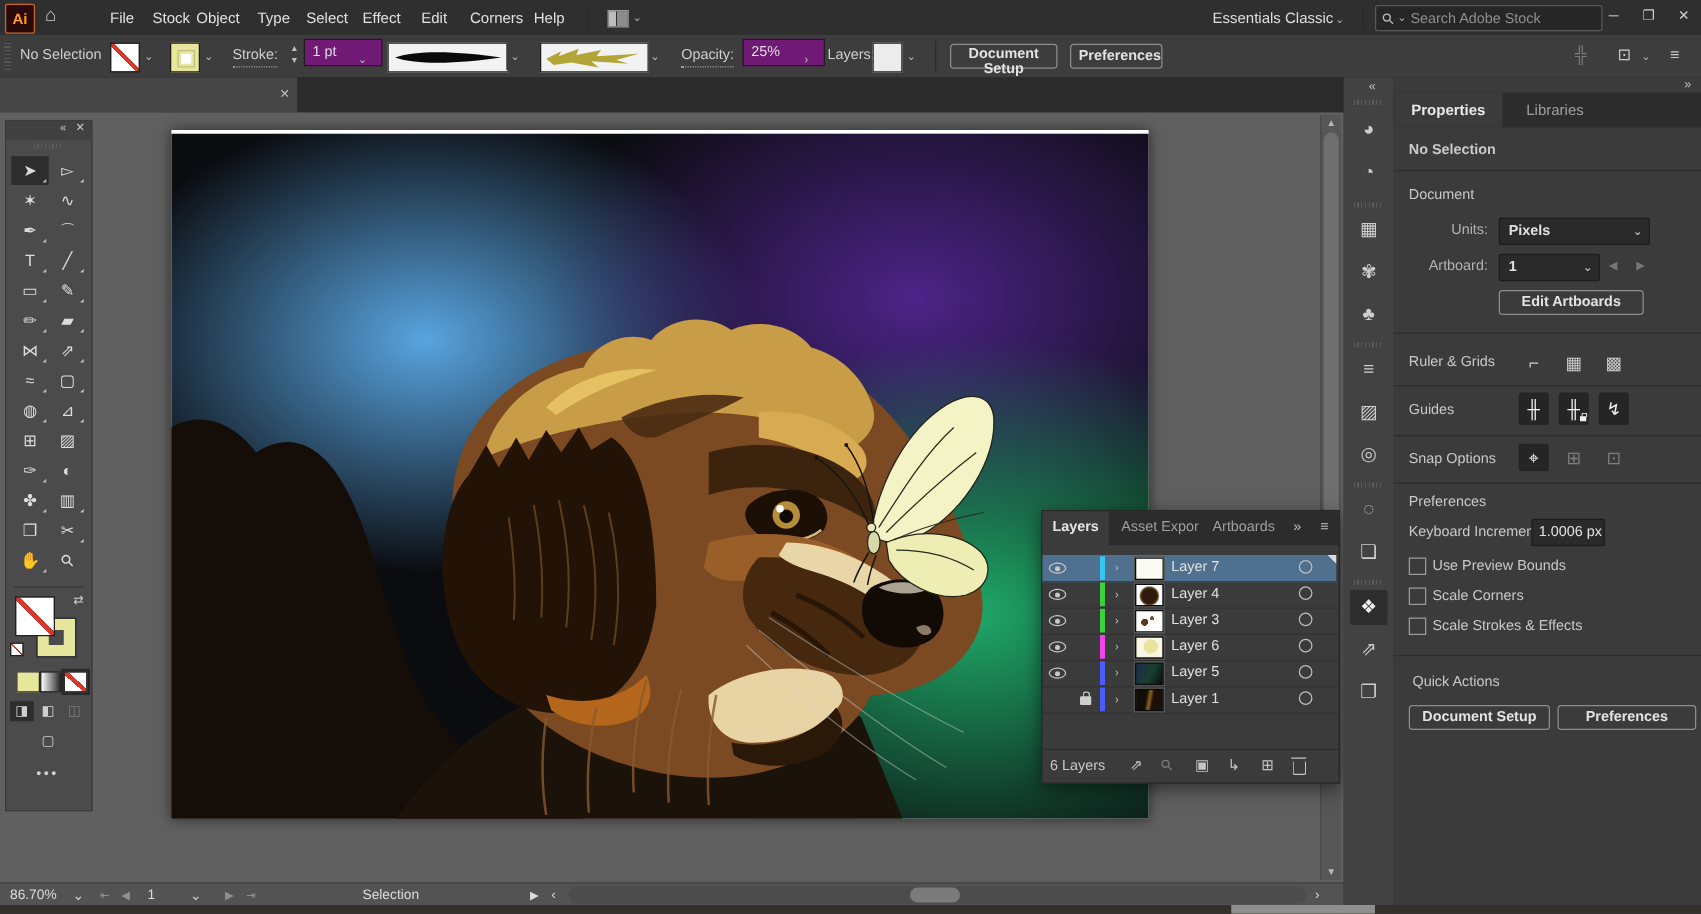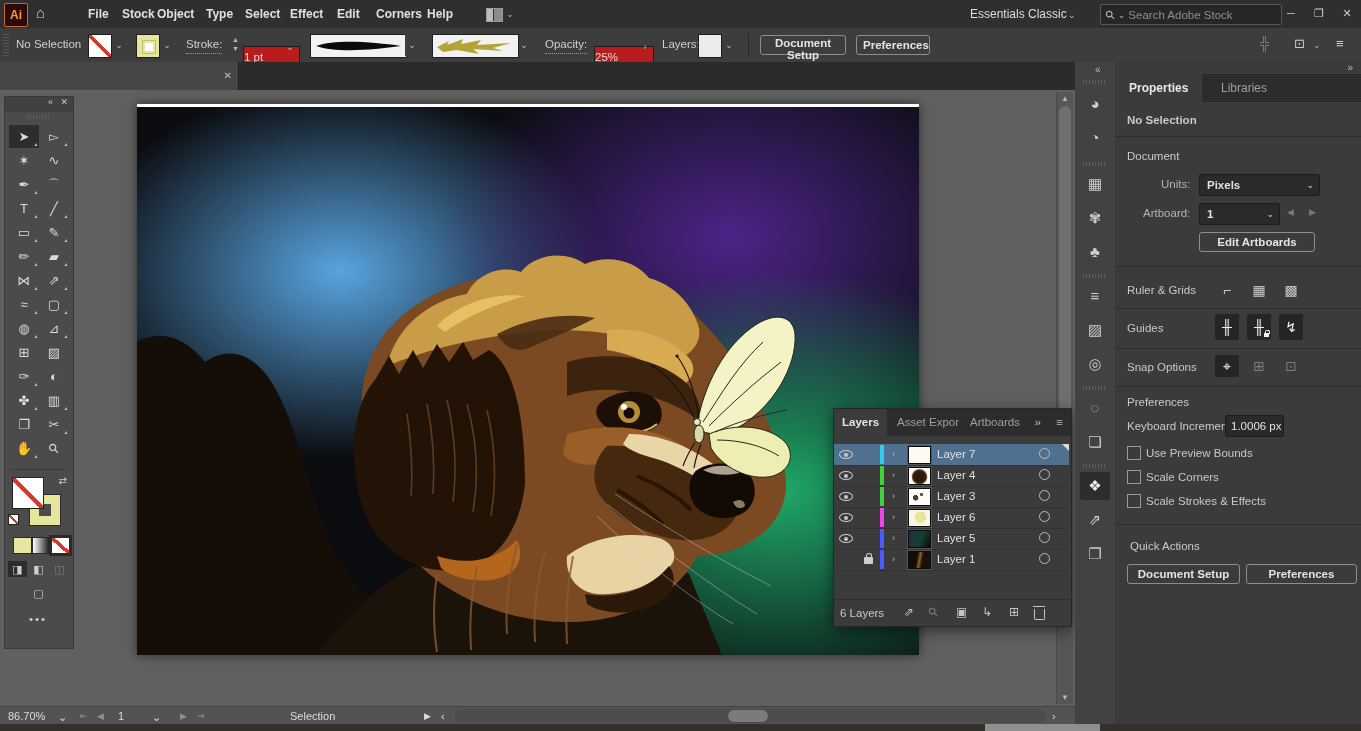--- a/index.html
+++ b/index.html
@@ -5,38 +5,38 @@
   html,body{margin:0;padding:0;width:1361px;height:731px;overflow:hidden;background:#3a3a3a;
     font-family:"Liberation Sans","DejaVu Sans",sans-serif;font-size:11.5px;color:#d6d6d6;
     -webkit-font-smoothing:antialiased;}
   .abs{position:absolute;}
   .app{position:relative;width:1361px;height:731px;background:#3a3a3a;}
   
   .menubar{left:0;top:0;width:1361px;height:28px;background:#2f2f2f;border-bottom:1px solid #242424;}
   .ai-logo{left:4px;top:3px;width:22px;height:22px;background:#2a0a0a;border:1px solid #c86a2a;border-radius:2px;
     color:#ff9a2e;font-weight:bold;font-size:12px;text-align:center;line-height:22px;}
   .home{left:36px;top:4px;font-size:15px;color:#cfcfcf;}
-  .menu-item{top:0;height:24px;line-height:28px;color:#e0e0e0;font-size:12px;font-weight:bold;}
+  .menu-item{top:0;height:24px;line-height:28px;color:#e0e0e0;font-size:12px;}
   .ws-icon{left:486px;top:8px;width:15px;height:12px;background:linear-gradient(90deg,#bdbdbd 0 6px,#2f2f2f 6px 7px,#8c8c8c 7px);border:1px solid #9a9a9a;}
   .chev{color:#b8b8b8;font-size:9px;}
   .ws-label{color:#dedede;font-size:12px;}
   .searchbox{left:1100px;top:4px;width:170px;height:19px;background:#262626;border:1px solid #585858;border-radius:2px;display:flex;align-items:center;padding:0 5px;gap:3px;}
   .searchbox .ph{color:#8f8f8f;font-size:11.5px;}
   .winctl{top:0;height:26px;line-height:26px;width:28px;text-align:center;color:#cfcfcf;font-size:11px;}
   
   .controlbar{left:0;top:28px;width:1361px;height:34px;background:#3d3d3d;border-bottom:1px solid #262626;}
   .grip{background:repeating-linear-gradient(0deg,#565656 0 1px,transparent 1px 3px);}
   .cb-label{top:0;height:33px;line-height:33px;color:#cfcfcf;}
   .dotted{border-bottom:1px dotted #9a9a9a;line-height:15px;height:16px;top:9px;}
   .swatch{top:6px;width:22px;height:22px;border:1px solid #1f1f1f;background:#fff;}
   .fill-none{background:linear-gradient(to top right,#fff 44%,#d23a2e 44% 56%,#fff 56%);}
   .stroke-sw{background:#e6e69c;position:relative;}
   .stroke-sw::after{content:"";position:absolute;left:6px;top:6px;width:8px;height:8px;background:#fff;border:2px solid #e6e69c;outline:1px solid #bdbd7d;}
   .ddchev{top:6px;width:14px;height:22px;text-align:center;line-height:22px;color:#c2c2c2;font-size:9px;}
-  .field{top:18px;height:20px;background:#b91c1c;border:1px solid #1c1c1c;color:#dedede;line-height:20px;}
+  .field{top:3px;height:20px;background:#701a75;border:1px solid #1c1c1c;color:#dedede;line-height:20px;padding-left:6px;}
   .stepper{top:7px;width:11px;height:20px;color:#bdbdbd;font-size:7px;line-height:9px;text-align:center;}
   .well{top:6px;height:22px;background:#f2f2f2;border:1px solid #1f1f1f;}
   .btn{background:transparent;border:1px solid #8d8d8d;border-radius:3px;color:#e3e3e3;font-size:11.5px;
     font-family:inherit;font-weight:bold;text-align:center;cursor:pointer;}
   .vline{width:1px;background:#2a2a2a;}
   
   .tabbar{left:0;top:62px;width:1075px;height:28px;background:#2b2b2b;}
   .doctab{left:0;top:0;width:238px;height:28px;background:#464646;border-right:1px solid #222;}
   .doctab .t{position:absolute;left:10px;top:0;line-height:28px;color:#dcdcdc;font-size:12px;}
   .doctab .x{position:absolute;right:6px;top:0;line-height:28px;color:#bdbdbd;font-size:10px;}

